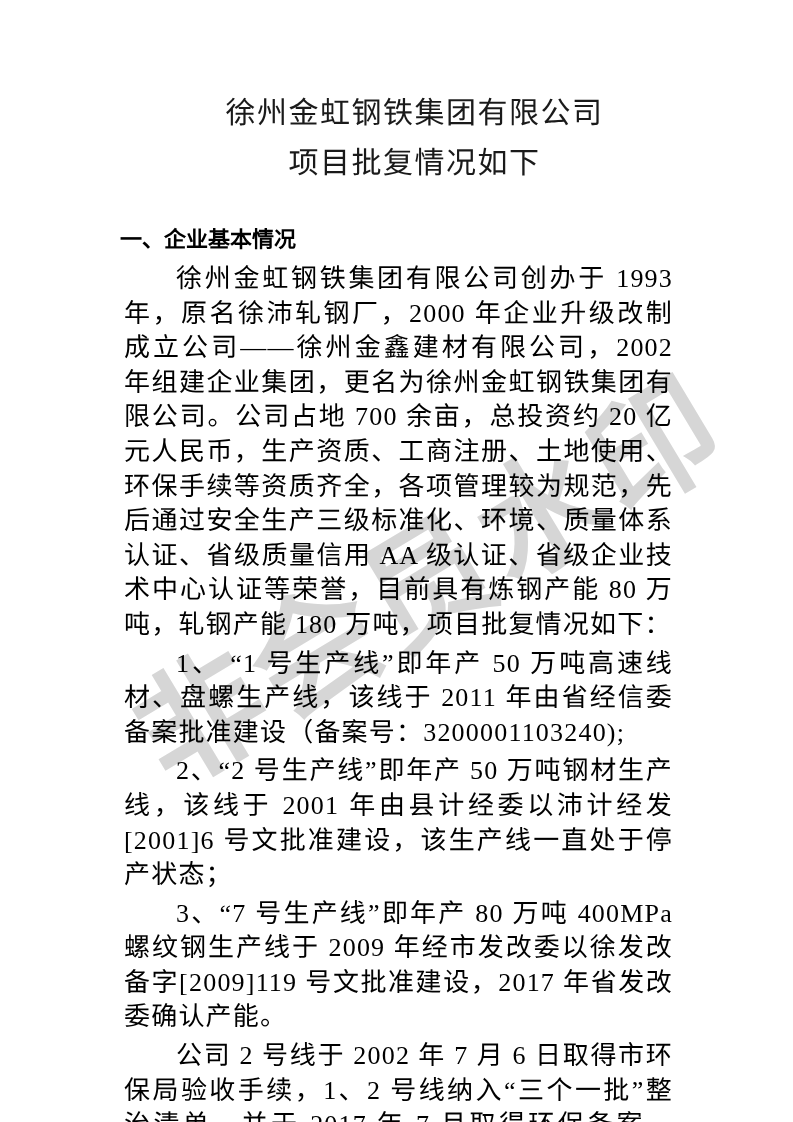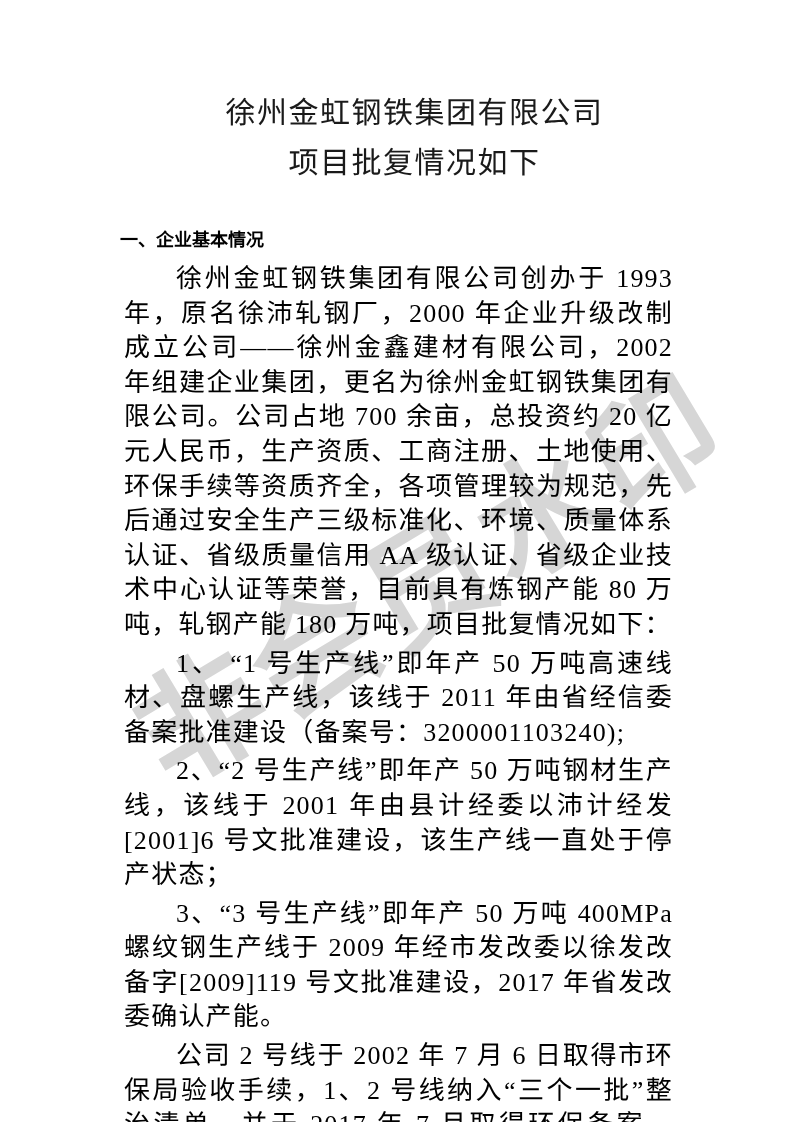--- a/index.html
+++ b/index.html
@@ -50,21 +50,21 @@
     color: #1a1a1a;
   }
   .body-block {
     position: absolute;
     left: 120px;
     width: 557px;
     top: 222px;
     z-index: 1;
   }
   .section-heading {
-    font-size: 18px;
+    font-size: 22px;
     line-height: 36px;
     font-weight: bold;
     margin: 0;
     color: #000000;
   }
   p.para {
     margin: 4px;
     font-size: 26px;
     line-height: 34.6px;
     letter-spacing: 1.2px;
@@ -88,18 +88,18 @@
 
   <div class="body-block">
     <h2 class="section-heading">一、企业基本情况</h2>
 
     <p class="para">徐州金虹钢铁集团有限公司创办于 1993 年，原名徐沛轧钢厂，2000 年企业升级改制成立公司——徐州金鑫建材有限公司，2002 年组建企业集团，更名为徐州金虹钢铁集团有限公司。公司占地 700 余亩，总投资约 20 亿元人民币，生产资质、工商注册、土地使用、环保手续等资质齐全，各项管理较为规范，先后通过安全生产三级标准化、环境、质量体系认证、省级质量信用 AA 级认证、省级企业技术中心认证等荣誉，目前具有炼钢产能 80 万吨，轧钢产能 180 万吨，项目批复情况如下：</p>
 
     <p class="para">1、 “1 号生产线”即年产 50 万吨高速线材、盘螺生产线，该线于 2011 年由省经信委备案批准建设（备案号：3200001103240);</p>
 
     <p class="para">2、“2 号生产线”即年产 50 万吨钢材生产线，该线于 2001 年由县计经委以沛计经发[2001]6 号文批准建设，该生产线一直处于停产状态；</p>
 
-    <p class="para">3、“3 号生产线”即年产 50 万吨 400MPa 螺纹钢生产线于 2009 年经市发改委以徐发改备字[2009]119 号文批准建设，2017 年省发改委确认产能。</p>
+    <p class="para">3、“7 号生产线”即年产 80 万吨 400MPa 螺纹钢生产线于 2009 年经市发改委以徐发改备字[2009]119 号文批准建设，2017 年省发改委确认产能。</p>
 
     <p class="para">公司 2 号线于 2002 年 7 月 6 日取得市环保局验收手续，1、2 号线纳入“三个一批”整治清单，并于 2017 年 7 月取得环保备案，2017 年 10 月重新办理了排污许可证。</p>
   </div>
 
 </div>
 
 </body></html>

